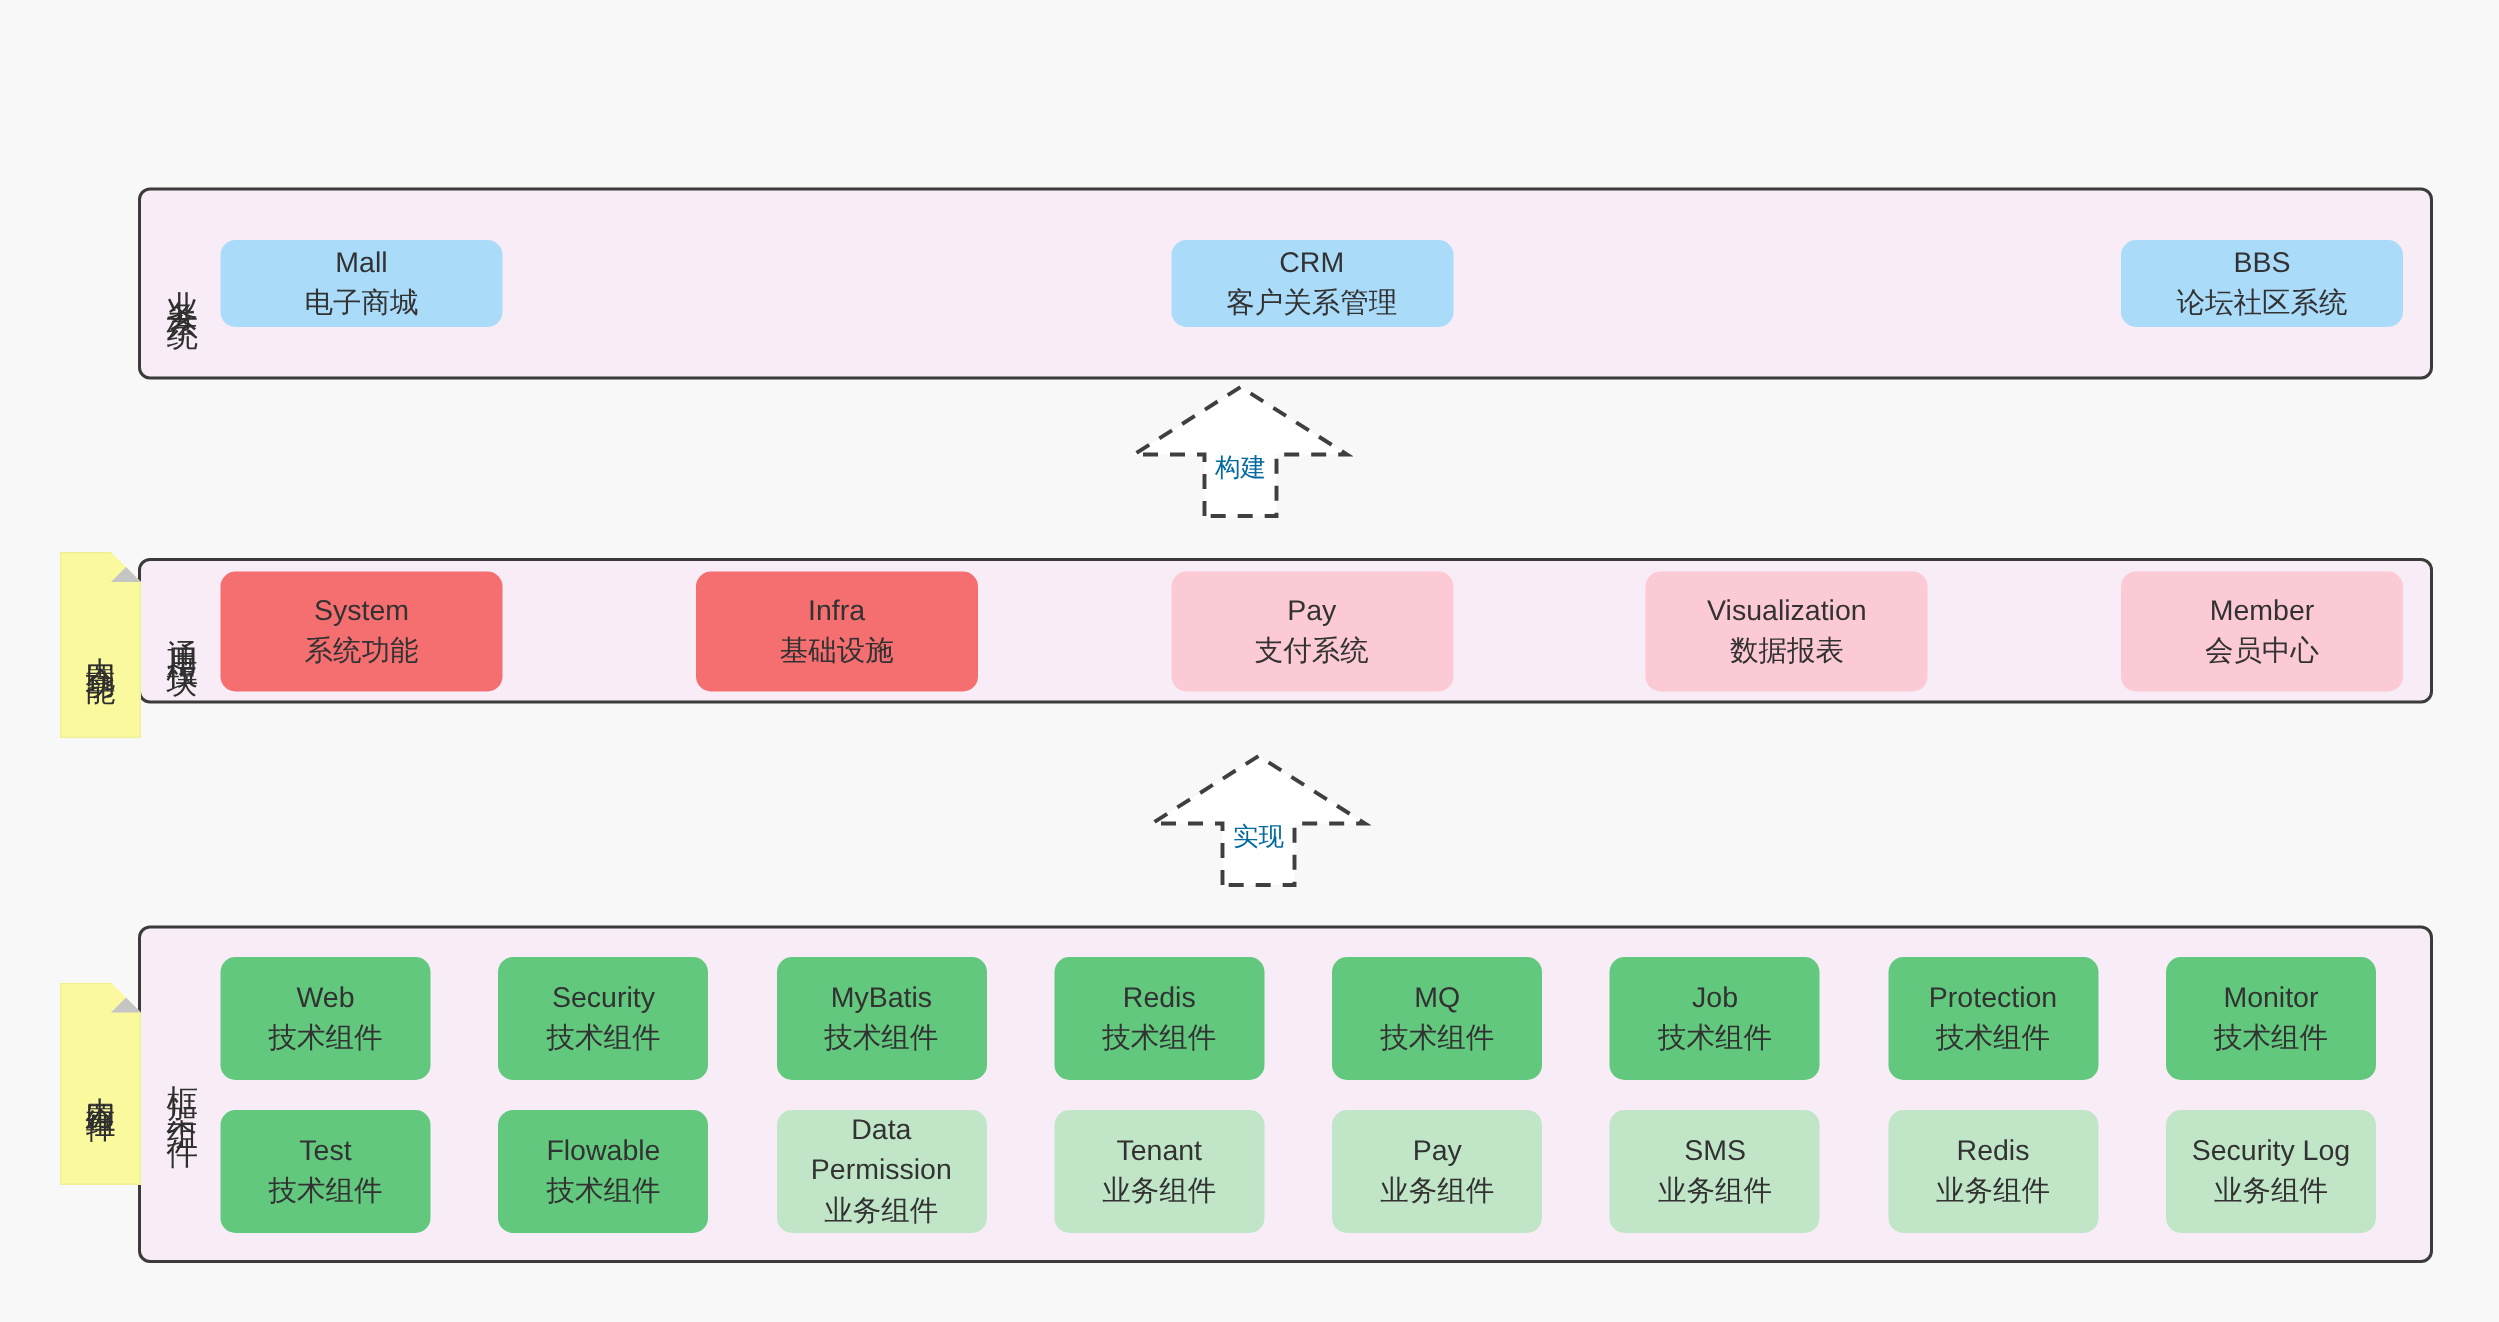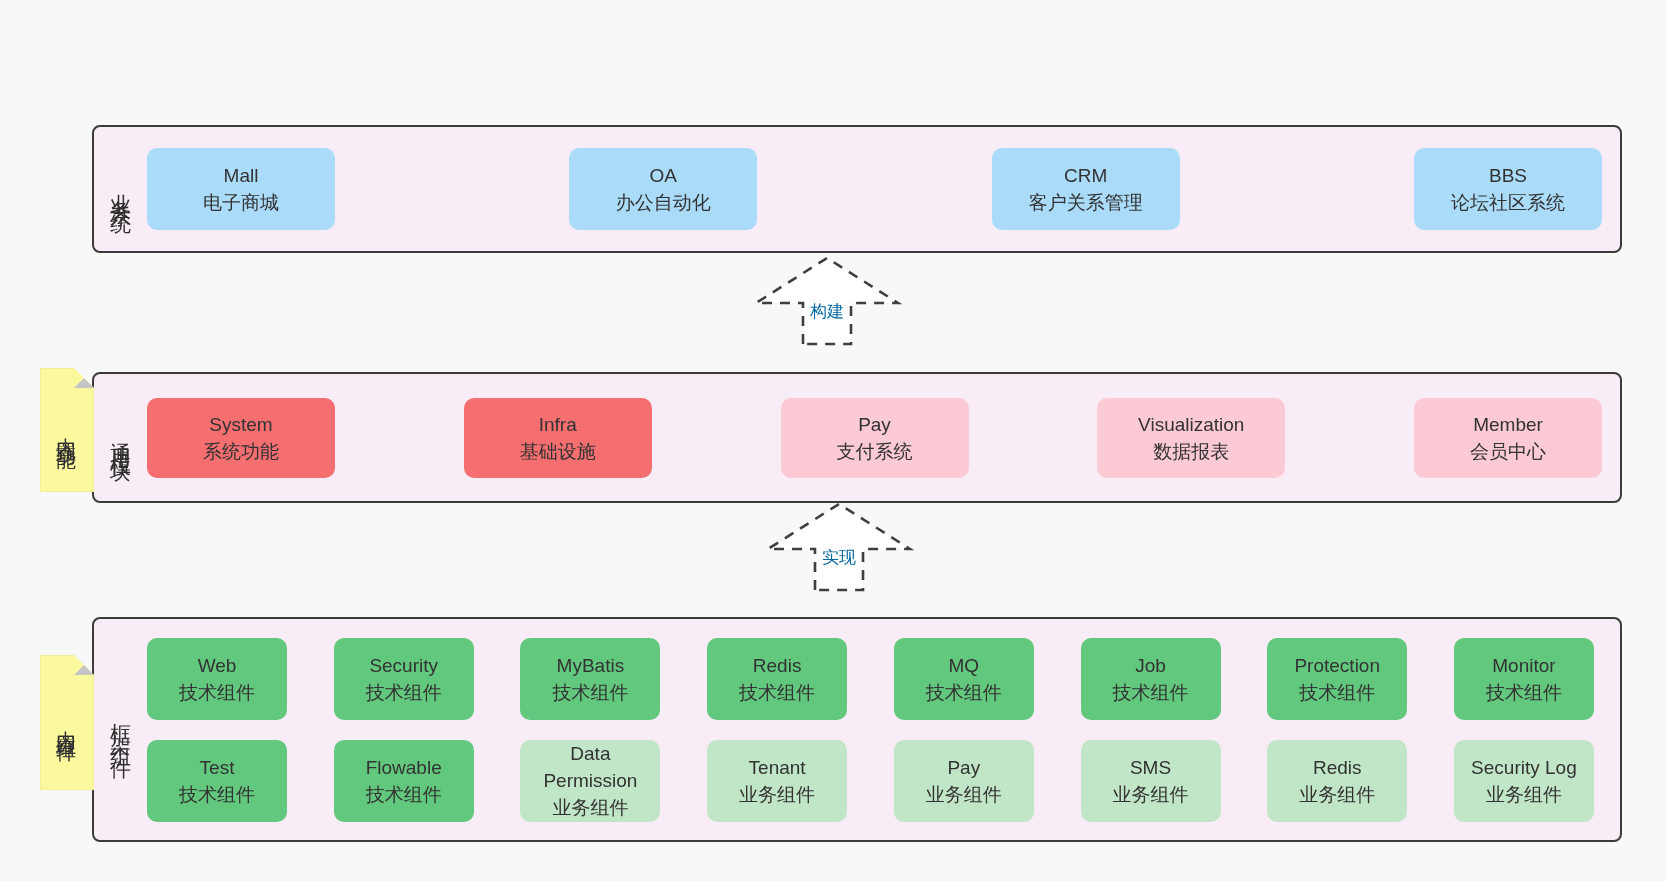--- a/index.html
+++ b/index.html
@@ -18,21 +18,21 @@
     position: absolute;
     left: 92px;
     width: 1530px;
     background: #f8edf6;
     border: 2px solid #3b3b3b;
     border-radius: 8px;
     display: flex;
     align-items: center;
   }
   .layer-business  { top: 125px; height: 128px; }
-  .layer-modules   { top: 372px; height: 131px; }
+  .layer-modules   { top: 372px; height: 97px; }
   .layer-framework { top: 617px; height: 225px; }
 
   .gutter {
     width: 53px;
     flex: 0 0 53px;
     display: flex;
     align-items: center;
     justify-content: center;
   }
   .vlabel {
@@ -51,37 +51,37 @@
     justify-content: space-between;
     align-items: center;
     padding-right: 18px;
   }
   .rows {
     flex: 1;
     display: flex;
     flex-direction: column;
     justify-content: flex-start;
     gap: 20px;
-    padding-right: 26px;
+    padding-right: 36px;
   }
   .row { display: flex; justify-content: space-between; }
 
   
   .box {
     border-radius: 10px;
     display: flex;
     flex-direction: column;
     align-items: center;
     justify-content: center;
     text-align: center;
     font-size: 19px;
     line-height: 27px;
     color: #323232;
   }
-  .box-wide   { width: 188px; height: 82px; }
+  .box-wide   { width: 188px; height: 58px; }
   .layer-modules .box-wide { height: 80px; }
   .box-narrow { width: 140px; height: 82px; }
   .blue       { background: #aadcfa; }
   .red        { background: #f56f71; }
   .pink       { background: #fccad4; }
   .green      { background: #62c87d; }
   .lightgreen { background: #c1e6c7; }
   .box .en { max-width: 95%; }
 
   
@@ -138,24 +138,20 @@
   <section class="layer layer-business">
     <div class="gutter">
       <span class="vlabel">业务系统</span>
     </div>
     <div class="boxes">
       <div class="box box-wide blue">
         <div class="en">Mall</div>
         <div class="zh">电子商城</div>
       </div>
       <div class="box box-wide blue">
-        <div class="en">OA</div>
-        <div class="zh">办公自动化</div>
-      </div>
-      <div class="box box-wide blue">
         <div class="en">CRM</div>
         <div class="zh">客户关系管理</div>
       </div>
       <div class="box box-wide blue">
         <div class="en">BBS</div>
         <div class="zh">论坛社区系统</div>
       </div>
     </div>
   </section>
 

